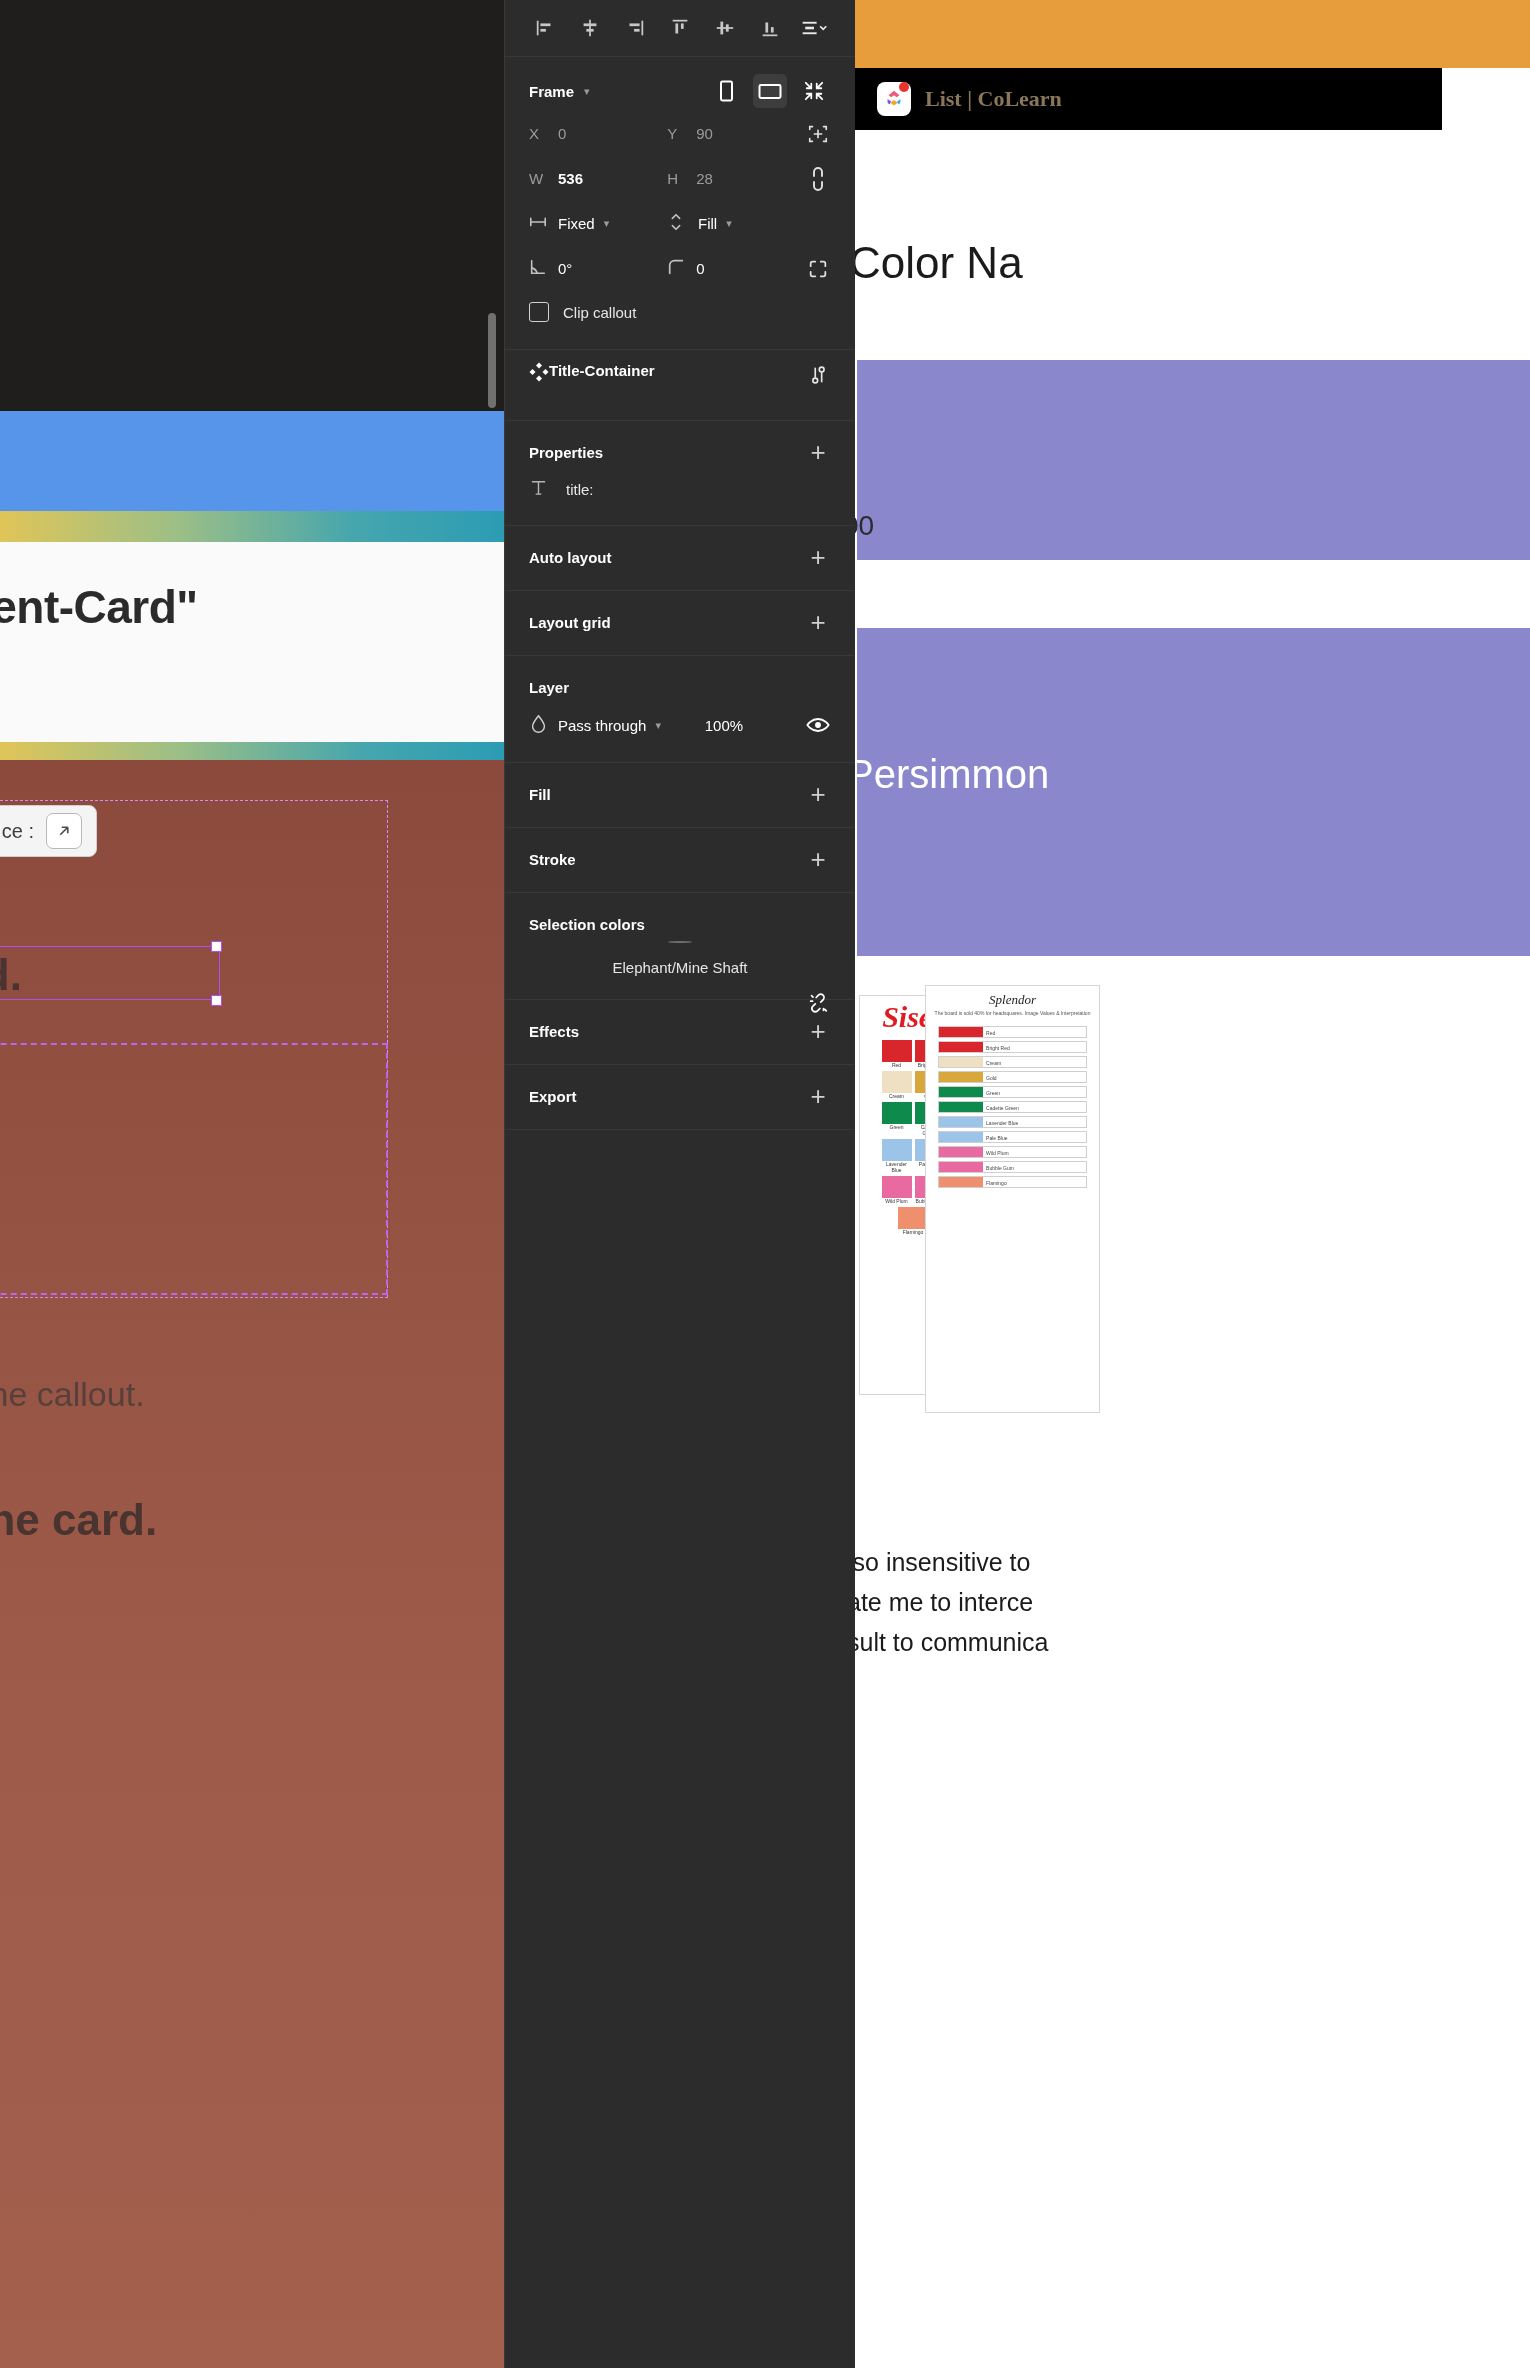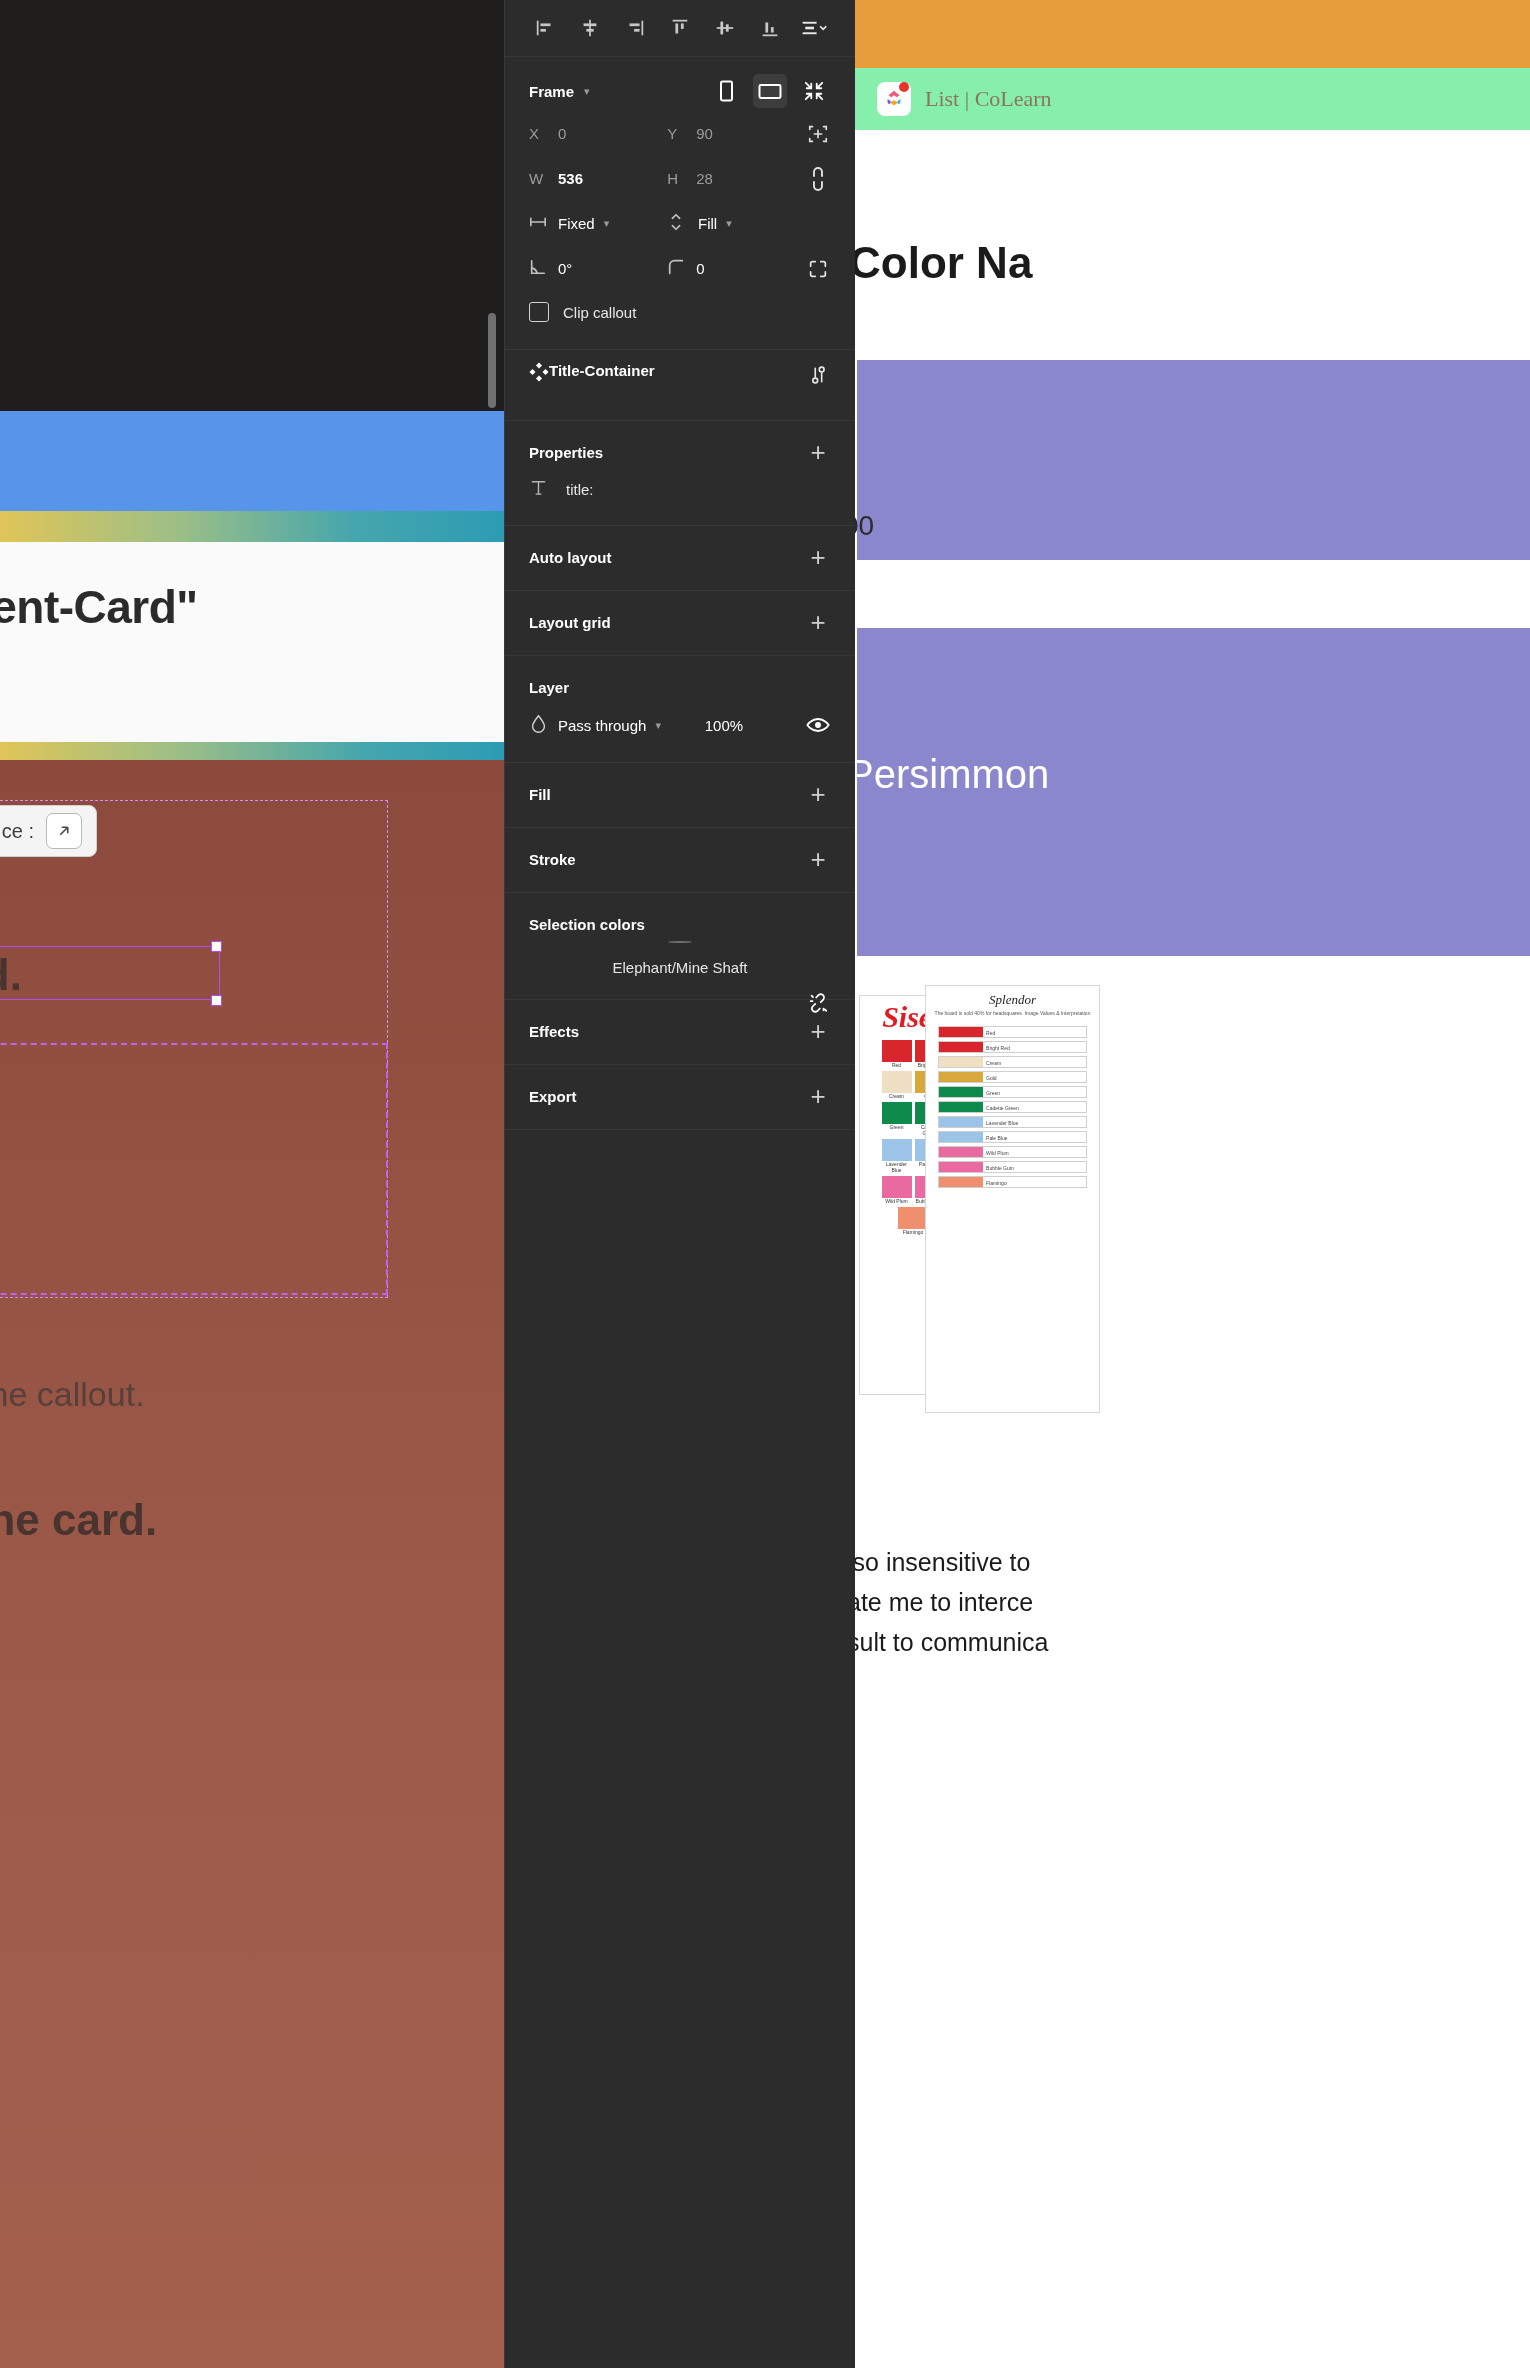--- a/index.html
+++ b/index.html
@@ -118,28 +118,28 @@
 
   .swatch-row{ display:flex; align-items:center; gap:16px; height:42px;flex-direction:column; }
   .swatch{ width:24px;height:24px;border-radius:50%; background:#2e2e2e; border:1.3px solid #6e6e6e; }
 
   
   #bg-window{
     position:absolute; left:855px; top:0; width:675px; height:2368px;
     background:#fff; overflow:hidden;
   }
   .browser-chrome{ position:absolute; left:0; top:0; width:675px; height:68px; background:#e79d3c; }
-  .tab-strip{ position:absolute; left:0; top:68px; width:675px; height:62px; background:#86efac; }
+  .tab-strip{ position:absolute; left:0; top:68px; width:587px; height:62px; background:#000000;font-weight:bold; }
   .tab-item{ display:flex; align-items:center; gap:14px; height:62px; padding-left:22px; }
   .tab-fav{ width:34px;height:34px;border-radius:8px;background:#fff;display:flex;align-items:center;justify-content:center;position:relative; }
   .tab-dot{ position:absolute; right:2px; top:0px; width:10px;height:10px;border-radius:50%;background:#e8342b; }
   .tab-label{ font-family:"Liberation Serif", serif; font-size:22px; color:#8a7659; white-space:nowrap; }
 
   .page-white{ position:absolute; left:0; top:130px; width:675px; height:2238px; background:#fff; }
-  .page-title{ position:absolute; left:-6px; top:108px; font-size:44px; font-weight:bold; color:#1b1b1b; white-space:nowrap; }
+  .page-title{ position:absolute; left:-6px; top:108px; font-size:44px; font-weight:normal; color:#1b1b1b; white-space:nowrap; }
 
   .purple-block-a{ position:absolute; left:2px; top:230px; width:673px; height:200px; background:#8b87cd; }
   .num-label{ position:absolute; left:-12px; top:380px; font-size:28px; color:#2b2b2b; }
   .purple-block-b{ position:absolute; left:2px; top:498px; width:673px; height:328px; background:#8b87cd; }
   .result-lbl{ position:absolute; left:38px; top:578px; font-size:27px; color:#fff; white-space:nowrap; }
   .result-val{ position:absolute; left:-8px; top:622px; font-size:40px; color:#fff; white-space:nowrap; }
 
   .thumbs{ position:absolute; left:0px; top:855px; width:675px; height:435px; }
   .thumb{ position:absolute; background:#fff; border:1px solid #d6d6d6; overflow:hidden; }
   .thumb-a{ left:4px; top:10px; width:108px; height:400px; }

